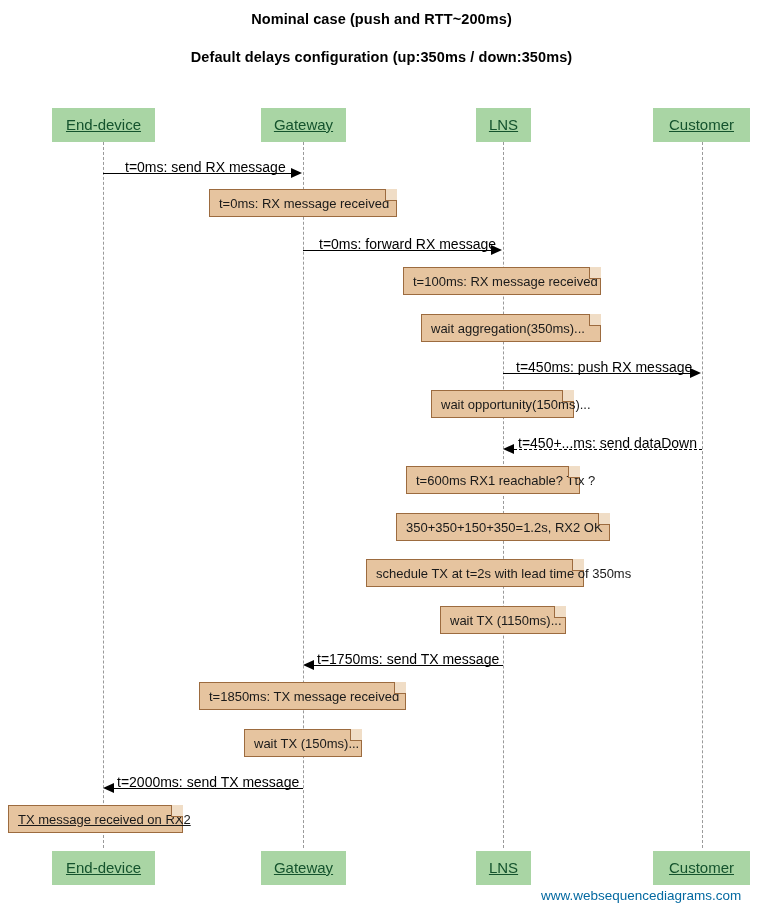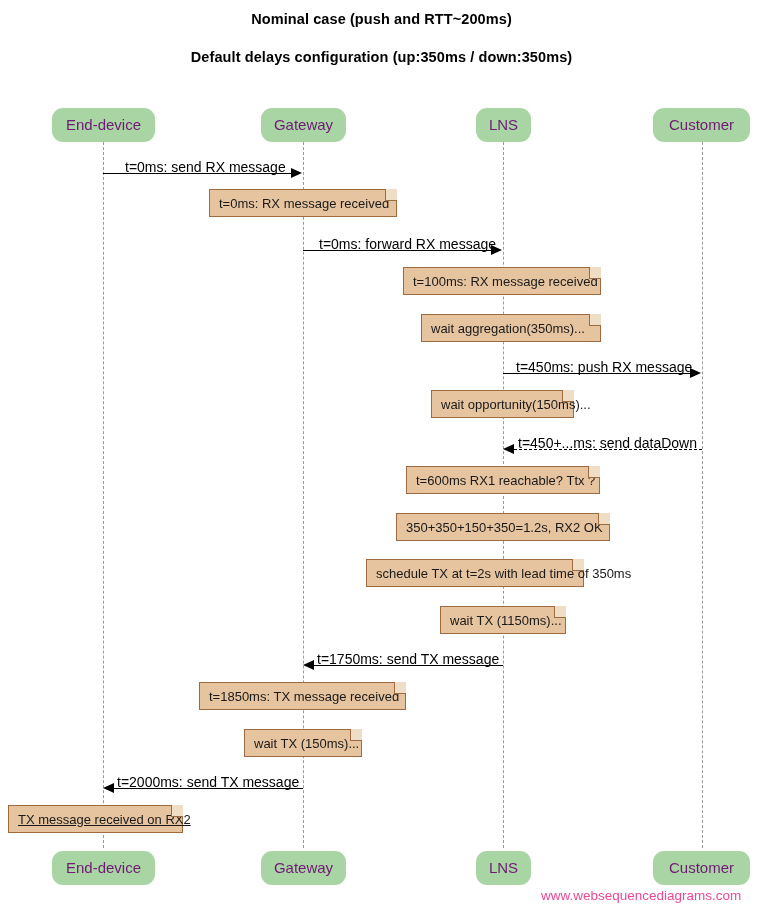--- a/index.html
+++ b/index.html
@@ -36,27 +36,28 @@
 
   .lifeline {
     position: absolute;
     width: 0;
     border-left: 1px dashed #9a9a9a;
   }
 
   .participant {
     position: absolute;
     background: #a9d5a4;
-    border-radius: 11px;
-    color: #701a75;
+    border-radius: 0;
+    color: #14532d;
     font-size: 15px;
     text-align: center;
     line-height: 34px;
     height: 34px;
     white-space: nowrap;
+    text-decoration: underline;
   }
 
   .note {
     position: absolute;
     background: #e6c49f;
     border: 1px solid #9c6b3f;
     color: #1a1a1a;
     font-size: 13px;
     height: 28px;
     line-height: 28px;
@@ -102,21 +103,21 @@
   .arrow-head.right {
     border-left: 11px solid #000000;
   }
   .arrow-head.left {
     border-right: 11px solid #000000;
   }
 
   .footer {
     position: absolute;
     font-size: 13.5px;
-    color: #ec4899;
+    color: #0369a1;
     white-space: nowrap;
   }
 </style>
 </head>
 <body>
 
 <div id="diagram">
 
   <div class="title" id="title-1">Nominal case (push and RTT~200ms)</div>
   <div class="title" id="title-2">Default delays configuration (up:350ms / down:350ms)</div>
@@ -160,21 +161,21 @@
 
   <div class="note" style="left:431px; top:390px; width:143px;">
     <span>wait opportunity(150ms)...</span>
     <span class="fold"></span>
   </div>
 
   <div class="msg-label" style="left:518px; top:436px;">t=450+...ms: send dataDown</div>
   <div class="arrow-line dashed" style="left:514px; top:449px; width:188px;"></div>
   <div class="arrow-head left" style="left:503px; top:444px;"></div>
 
-  <div class="note" style="left:406px; top:466px; width:194px;">
+  <div class="note" style="left:406px; top:466px; width:174px;">
     <span>t=600ms RX1 reachable? Ttx ?</span>
     <span class="fold"></span>
   </div>
 
   <div class="note" style="left:396px; top:513px; width:214px;">
     <span>350+350+150+350=1.2s, RX2 OK</span>
     <span class="fold"></span>
   </div>
 
   <div class="note" style="left:366px; top:559px; width:218px;">

